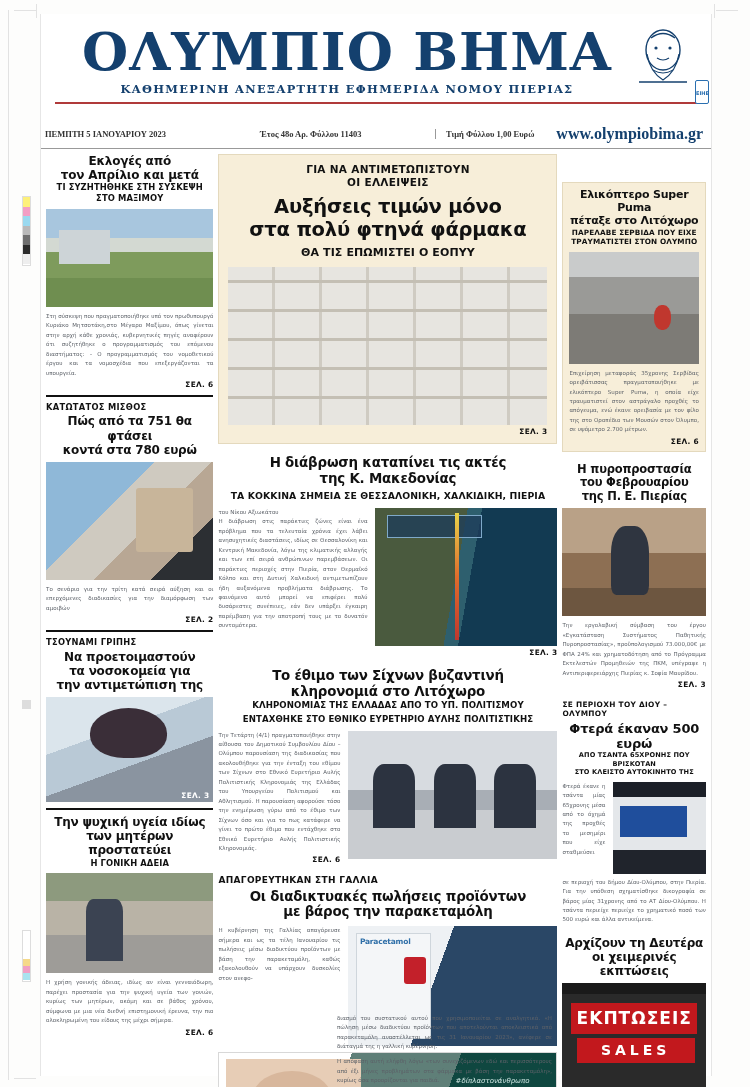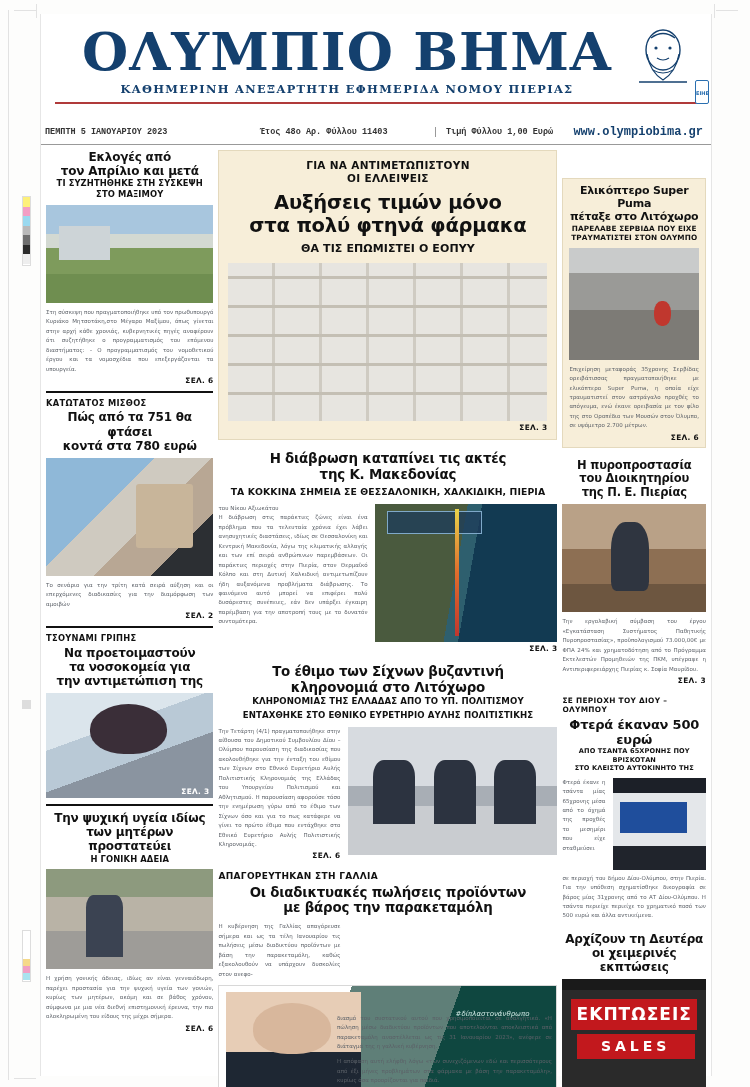--- a/index.html
+++ b/index.html
@@ -57,29 +57,29 @@
   }
   .mast-badge {
     position: absolute; right: 2px; top: 66px;
     width: 14px; height: 24px; border: 1px solid #2a6fb0; border-radius: 2px;
     background: #fff;
     font-size: 5px; color: #2a6fb0; text-align: center; line-height: 24px;
     font-weight: bold;
   }
   .dateline {
     display: flex; align-items: center;
-    font-family: Liberation Mono, monospace;
+    font-family: Liberation Serif, serif;
     font-size: 8.5px; font-weight: bold; color: #333;
     padding: 5px 4px 5px 4px;
     border-bottom: 1px solid #999;
   }
   .dl-date  { width: 215px; }
   .dl-issue { width: 175px; text-align: left; }
   .dl-price { flex: 1; border-left: 1px solid #999; padding-left: 10px; }
-  .dl-site  { font-size: 12px; color: #14406e; text-align: right; padding-right: 4px; }
+  .dl-site  { font-size: 16px; color: #14406e; text-align: right; padding-right: 4px; }
 
   
   .grid {
     display: flex;
     padding: 5px 5px 0 5px;
     gap: 5px;
     height: 948px;
   }
   .col-l { width: 168px; }
   .col-c { width: 340px; }
@@ -361,20 +361,28 @@
         <div class="hr-blk"></div>
 
         <div class="card">
           <div class="kicker" style="font-size:9px;">ΑΠΑΓΟΡΕΥΤΗΚΑΝ ΣΤΗ ΓΑΛΛΙΑ</div>
           <div class="hl" style="margin-top:2px;">Οι διαδικτυακές πωλήσεις προϊόντων</div>
           <div class="hl">με βάρος την παρακεταμόλη</div>
           <div class="twocol" style="margin-top:6px;">
             <div class="t-txt" style="flex:0 0 36%;">
               <div class="body">Η κυβέρνηση της Γαλλίας απαγόρευσε σήμερα και ως τα τέλη Ιανουαρίου τις πωλήσεις μέσω διαδικτύου προϊόντων με βάση την παρακεταμόλη, καθώς εξακολουθούν να υπάρχουν δυσκολίες στον ανεφο-</div>
             </div>
+            <div class="t-img">
+              <div class="photo ph-paracetamol">
+                <div class="box">
+                  <div class="ttl">Paracetamol</div>
+                  <div class="red"></div>
+                </div>
+              </div>
+            </div>
           </div>
         </div>
 
         <div class="card" style="margin-top:6px;">
           <div class="ad-pasok">
             <div class="face"></div>
             <div class="hash">#δίπλαστονάνθρωπο</div>
 
           </div>
         </div>
@@ -389,21 +397,21 @@
           <div class="subhl" style="font-size:7.3px;">ΤΡΑΥΜΑΤΙΣΤΕΙ ΣΤΟΝ ΟΛΥΜΠΟ</div>
           <div class="photo ph-helicopter" style="margin-top:5px;"></div>
           <div class="body" style="margin-top:5px;">Επιχείρηση μεταφοράς 35χρονης Σερβίδας ορειβάτισσας πραγματοποιήθηκε με ελικόπτερο Super Puma, η οποία είχε τραυματιστεί στον αστράγαλο προχθές το απόγευμα, ενώ έκανε ορειβασία με τον φίλο της στο Οροπέδιο των Μουσών στον Όλυμπο, σε υψόμετρο 2.700 μέτρων.</div>
           <div class="sel">ΣΕΛ. 6</div>
         </div>
 
         <div class="hr-blk"></div>
 
         <div class="card">
           <div class="hl sm" style="font-size:11.5px;">Η πυροπροστασία</div>
-          <div class="hl sm" style="font-size:11.5px;">του Διοικητηρίου</div>
+          <div class="hl sm" style="font-size:11.5px;">του Φεβρουαρίου</div>
           <div class="hl sm" style="font-size:11.5px;">της Π. Ε. Πιερίας</div>
           <div class="photo ph-office" style="margin-top:5px;"></div>
           <div class="body" style="margin-top:5px;">Την εργολαβική σύμβαση του έργου «Εγκατάσταση Συστήματος Παθητικής Πυροπροστασίας», προϋπολογισμού 73.000,00€ με ΦΠΑ 24% και χρηματοδότηση από το Πρόγραμμα Εκτελεστών Προμηθειών της ΠΚΜ, υπέγραψε η Αντιπεριφερειάρχης Πιερίας κ. Σοφία Μαυρίδου.</div>
           <div class="sel">ΣΕΛ. 3</div>
         </div>
 
         <div class="hr-blk"></div>
 
         <div class="card">
           <div class="kicker" style="font-size:7.4px;">ΣΕ ΠΕΡΙΟΧΗ ΤΟΥ ΔΙΟΥ – ΟΛΥΜΠΟΥ</div>

